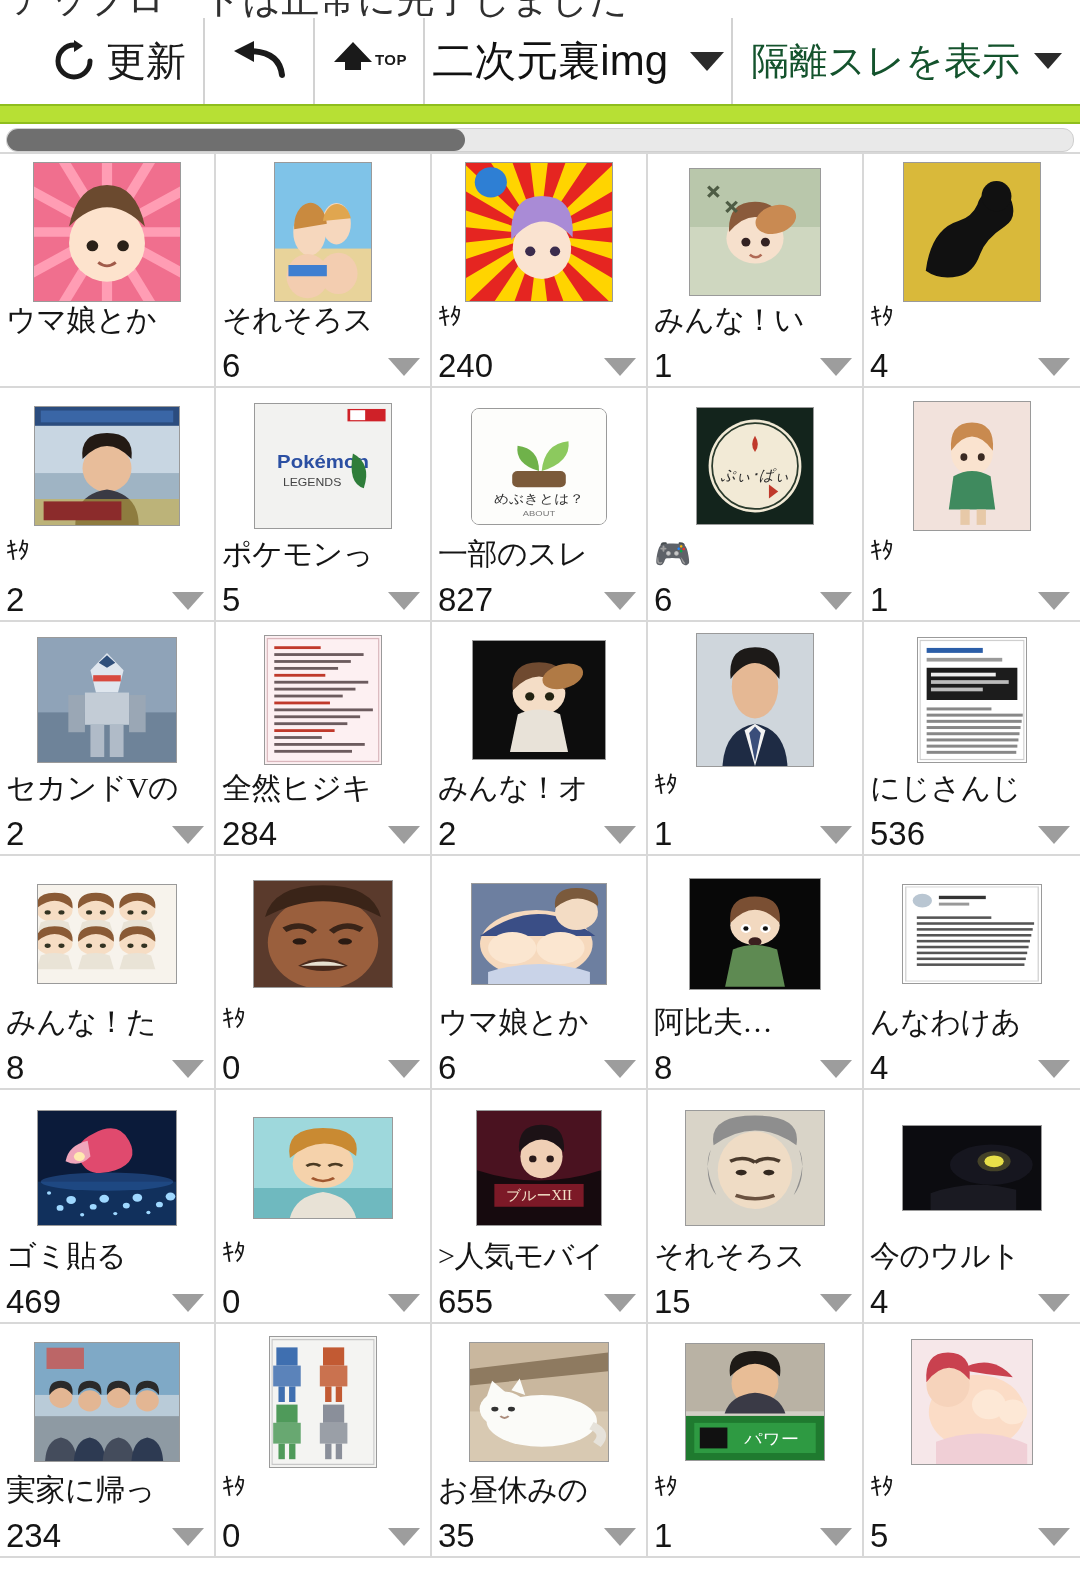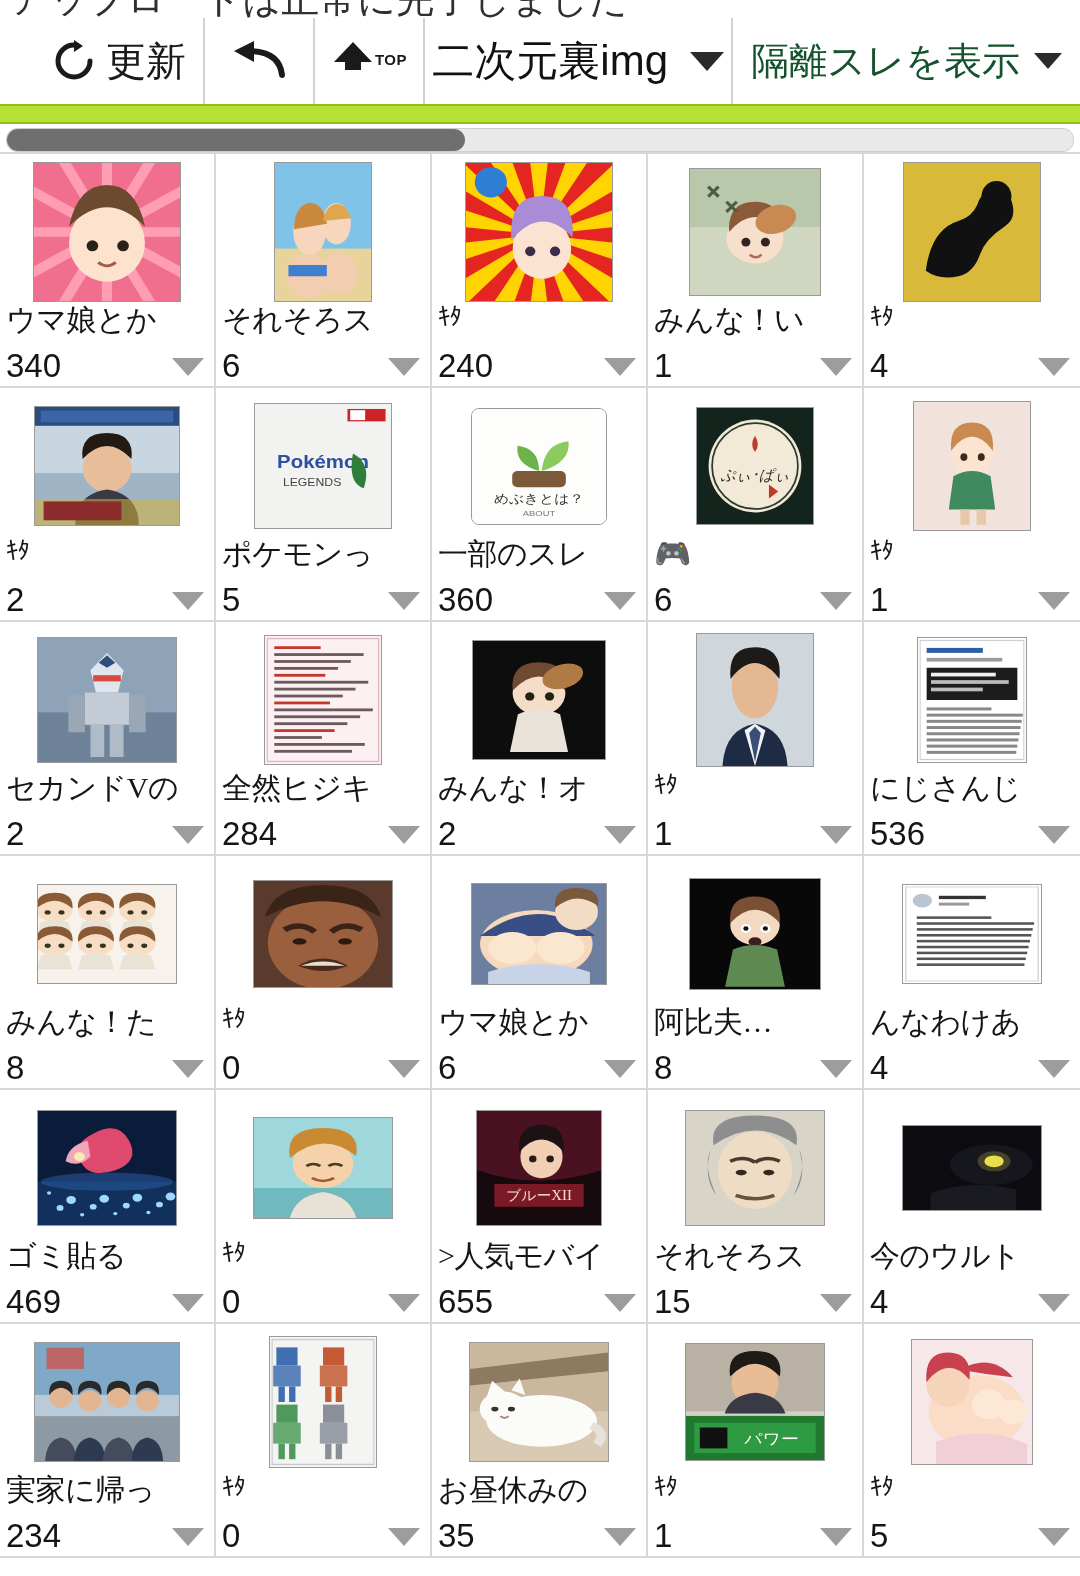--- a/index.html
+++ b/index.html
@@ -284,24 +284,20 @@
               </g>
         <ellipse cx="50" cy="58" rx="26" ry="28" fill="#fde3cd"></ellipse>
         <path d="M24 46 q26 -28 52 0 q-6 -30 -26 -30 q-20 0 -26 30z" fill="#6b4a2f"></path>
         <circle cx="40" cy="60" r="4" fill="#2a2118"></circle>
               <circle cx="61" cy="60" r="4" fill="#2a2118"></circle>
         <path d="M44 72 q6 5 12 0" stroke="#a05b4a" stroke-width="2" fill="none"></path>
             </svg>
           </div>
         </div>
         <div class="title">ウマ娘とか</div>
-        <div class="botrow">
-          <div class="count">340</div>
-          <div class="dd-caret"></div>
-        </div>
       </div>
       <div class="cell">
         <div class="thumb-wrap">
           <div class="thumb" style="width: 98px; height: 140px;">
             <svg class="tb-img" viewBox="0 0 100 100" preserveAspectRatio="none">
               <rect width="100" height="100" fill="#7fc3e8"></rect>
         <rect y="62" width="100" height="38" fill="#e8d39a"></rect>
         <circle cx="36" cy="50" r="17" fill="#f6d7bd"></circle>
               <circle cx="64" cy="44" r="15" fill="#f6d7bd"></circle>
         <path d="M20 48 a17 17 0 0 1 34 -4z" fill="#c98a3f"></path>
@@ -445,21 +441,21 @@
         <path d="M50 54 q0 -20 -16 -22 q-2 16 16 22z" fill="#6fb24a"></path>
         <path d="M52 54 q2 -24 20 -26 q2 18 -20 26z" fill="#8cc95e"></path>
         <rect x="30" y="54" width="40" height="14" rx="4" fill="#7b5a3a"></rect>
         <text x="50" y="82" font-size="11" text-anchor="middle" fill="#333" font-family="Liberation Sans, sans-serif">めぶきとは？</text>
         <text x="50" y="93" font-size="7" text-anchor="middle" fill="#777" font-family="Liberation Sans, sans-serif">ABOUT</text>
             </svg>
           </div>
         </div>
         <div class="title">一部のスレ</div>
         <div class="botrow">
-          <div class="count">360</div>
+          <div class="count">827</div>
           <div class="dd-caret"></div>
         </div>
       </div>
       <div class="cell">
         <div class="thumb-wrap">
           <div class="thumb" style="width: 118px; height: 118px; font-style: italic;">
             <svg class="tb-img" viewBox="0 0 100 100" preserveAspectRatio="none">
               <rect width="100" height="100" fill="#13241c"></rect>
         <circle cx="50" cy="50" r="40" fill="#f2ead6"></circle>
         <circle cx="50" cy="50" r="37" fill="none" stroke="#2a3a2c" stroke-width="1.5"></circle>

